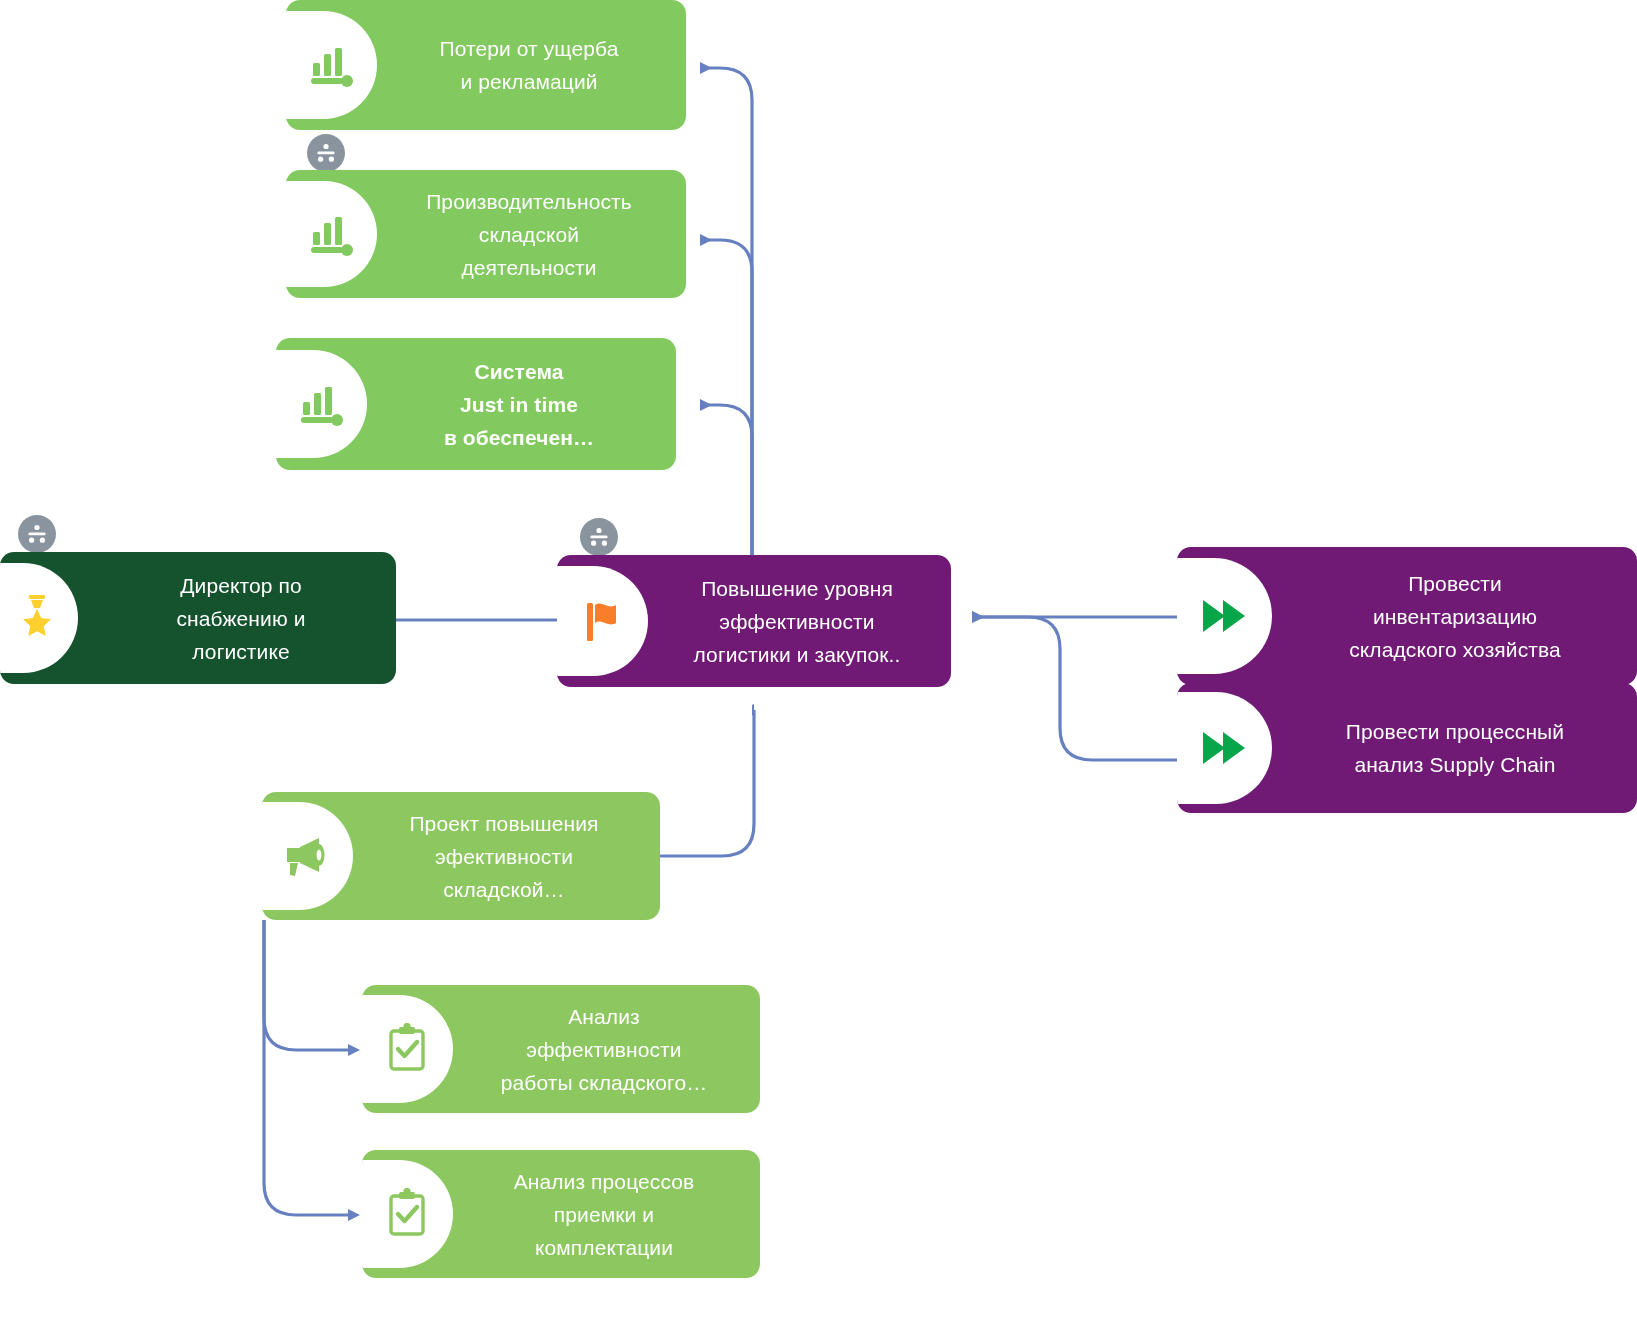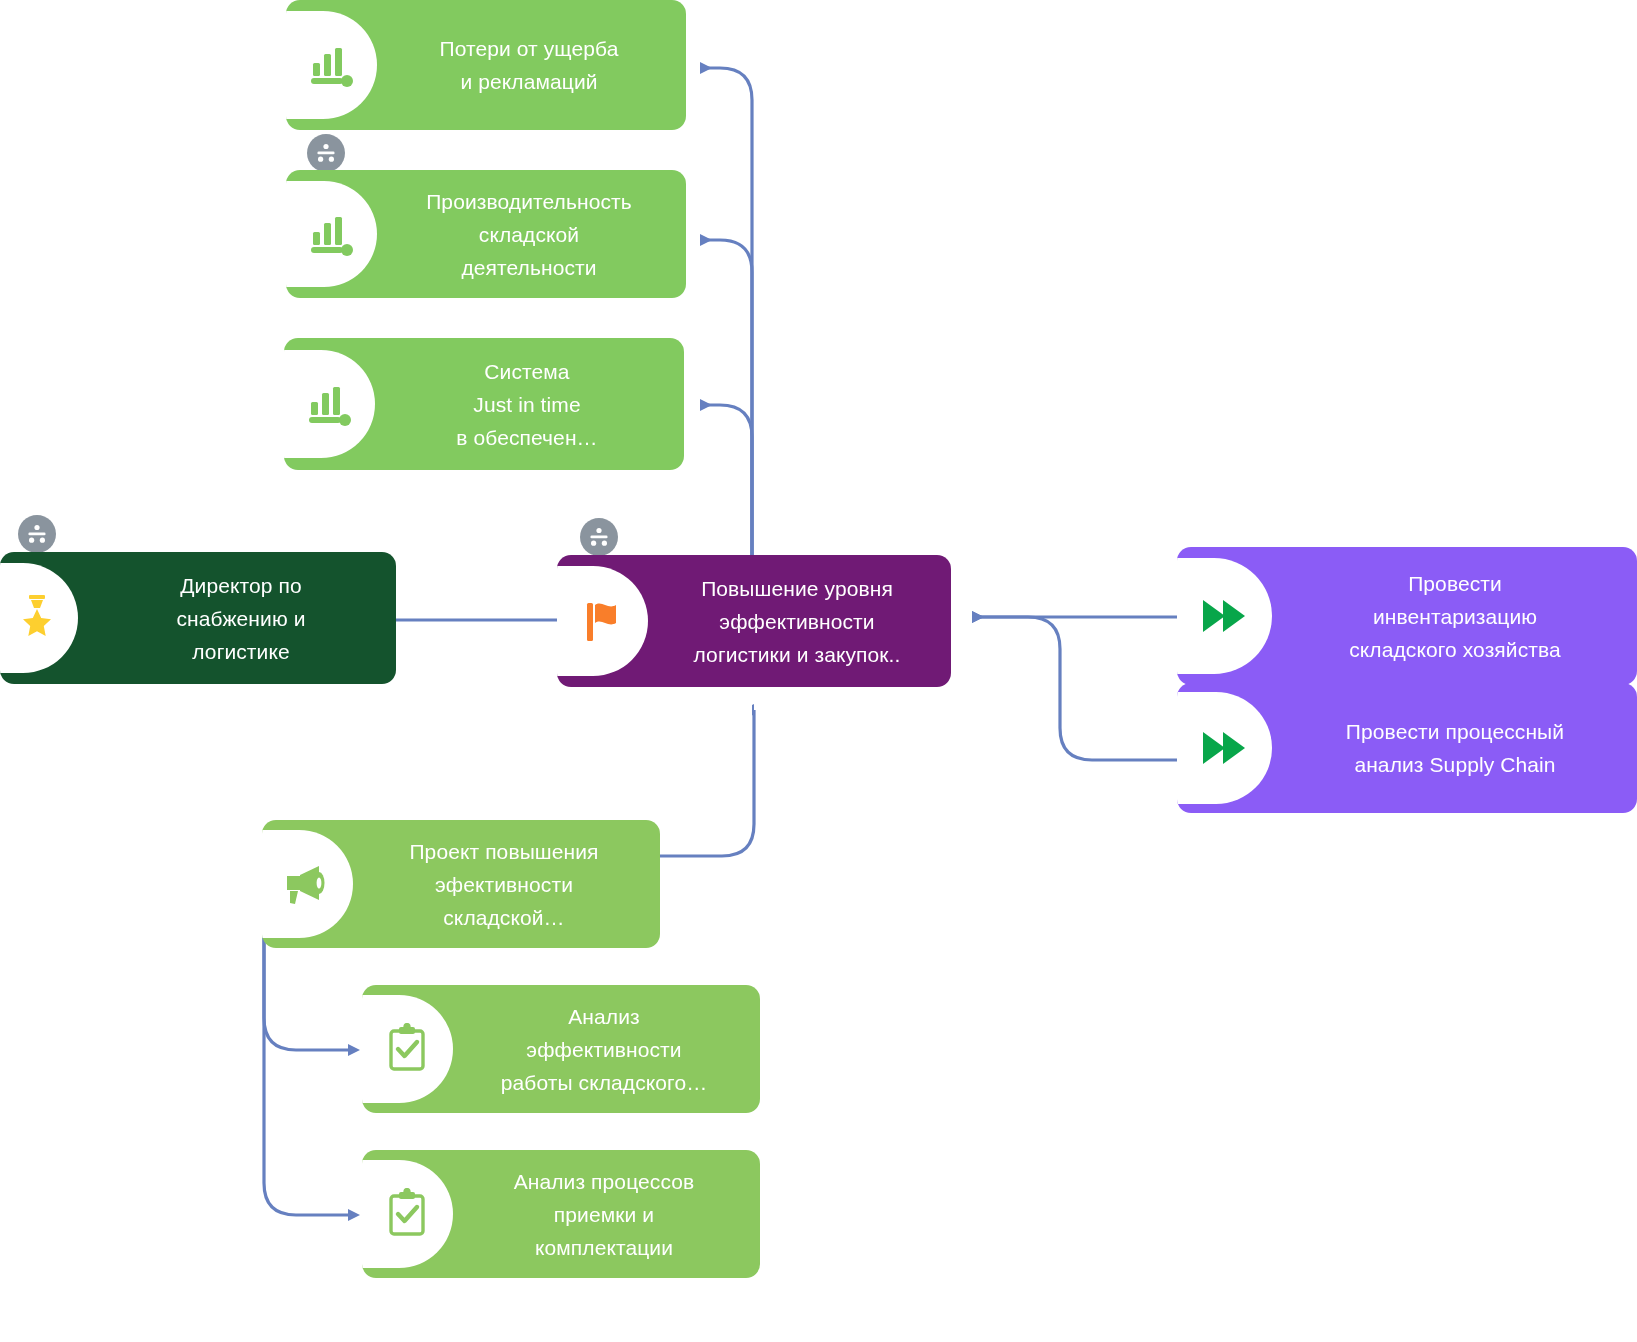--- a/index.html
+++ b/index.html
@@ -59,21 +59,21 @@
     white-space: pre-line;
     padding-left: 96px;
     padding-right: 10px;
     box-sizing: border-box;
     letter-spacing: 0.1px;
   }
   .node.green  { background: #82ca5f; }
   .node.green2 { background: #8cc85f; }
   .node.yellow { background: #14532d; }
   .node.orange { background: #701a75; }
-  .node.dgreen { background: #8b5cf6; }
+  .node.dgreen { background: #701a75; }
 
   .badge {
     position: absolute;
     width: 38px;
     height: 38px;
     border-radius: 50%;
     background: #8a949e;
     display: flex;
     align-items: center;
     justify-content: center;
@@ -147,21 +147,21 @@
         <rect x="30" y="9" width="7" height="28" rx="1.5" fill="#82ca5f"></rect>
         <rect x="6" y="39" width="32" height="6" rx="3" fill="#82ca5f"></rect>
         <circle cx="42" cy="42" r="6" fill="#82ca5f"></circle>
       </svg>
     </div>
     <div class="label">Производительность
 складской
 деятельности</div>
   </div>
 
-  <div class="node green" style="left:284px; top:338px; width:400px; height:132px;">
+  <div class="node green" style="left:276px; top:338px; width:400px; height:132px;font-weight:bold;">
     <div class="icon-pad" style="width:92px; height:108px;">
       <svg width="52" height="52" viewBox="0 0 52 52" aria-hidden="true">
         <rect x="8" y="24" width="7" height="13" rx="1.5" fill="#82ca5f"></rect>
         <rect x="19" y="15" width="7" height="22" rx="1.5" fill="#82ca5f"></rect>
         <rect x="30" y="9" width="7" height="28" rx="1.5" fill="#82ca5f"></rect>
         <rect x="6" y="39" width="32" height="6" rx="3" fill="#82ca5f"></rect>
         <circle cx="42" cy="42" r="6" fill="#82ca5f"></circle>
       </svg>
     </div>
     <div class="label">Система
@@ -228,21 +228,21 @@
     <div class="icon-pad" style="width:96px; height:112px;">
       <svg width="54" height="44" viewBox="0 0 54 44" aria-hidden="true">
         <path d="M6,6 L28,22 L6,38 Z" fill="#08a64a"></path>
         <path d="M26,6 L48,22 L26,38 Z" fill="#08a64a"></path>
       </svg>
     </div>
     <div class="label" style="padding-left:106px;">Провести процессный
 анализ Supply Chain</div>
   </div>
 
-  <div class="node green2" style="left:262px; top:792px; width:398px; height:128px;margin-top:28px;">
+  <div class="node green2" style="left:262px; top:792px; width:398px; height:128px;">
     <div class="icon-pad" style="width:92px; height:108px;">
       <svg width="52" height="46" viewBox="0 0 52 46" aria-hidden="true">
         <path d="M6,15 L19,15 L19,29 L6,29 Z" fill="#8cc85f"></path>
         <path d="M19,14 L38,5 L38,39 L19,30 Z" fill="#8cc85f"></path>
         <ellipse cx="38" cy="22" rx="5.5" ry="11" fill="#8cc85f"></ellipse>
         <ellipse cx="38" cy="22" rx="2.4" ry="5.6" fill="#ffffff"></ellipse>
         <path d="M9,30 L17,30 L14,43 L9,42 Z" fill="#8cc85f"></path>
       </svg>
     </div>
     <div class="label">Проект повышения

